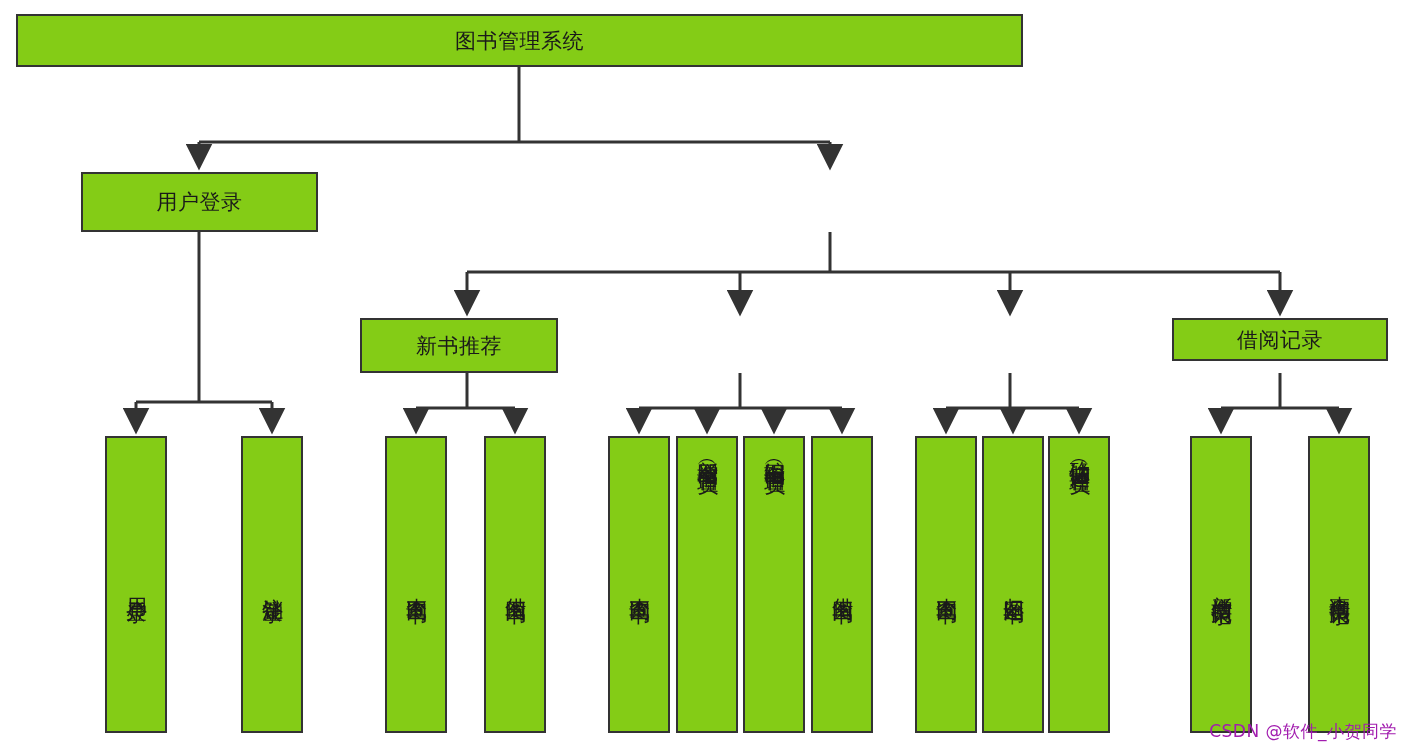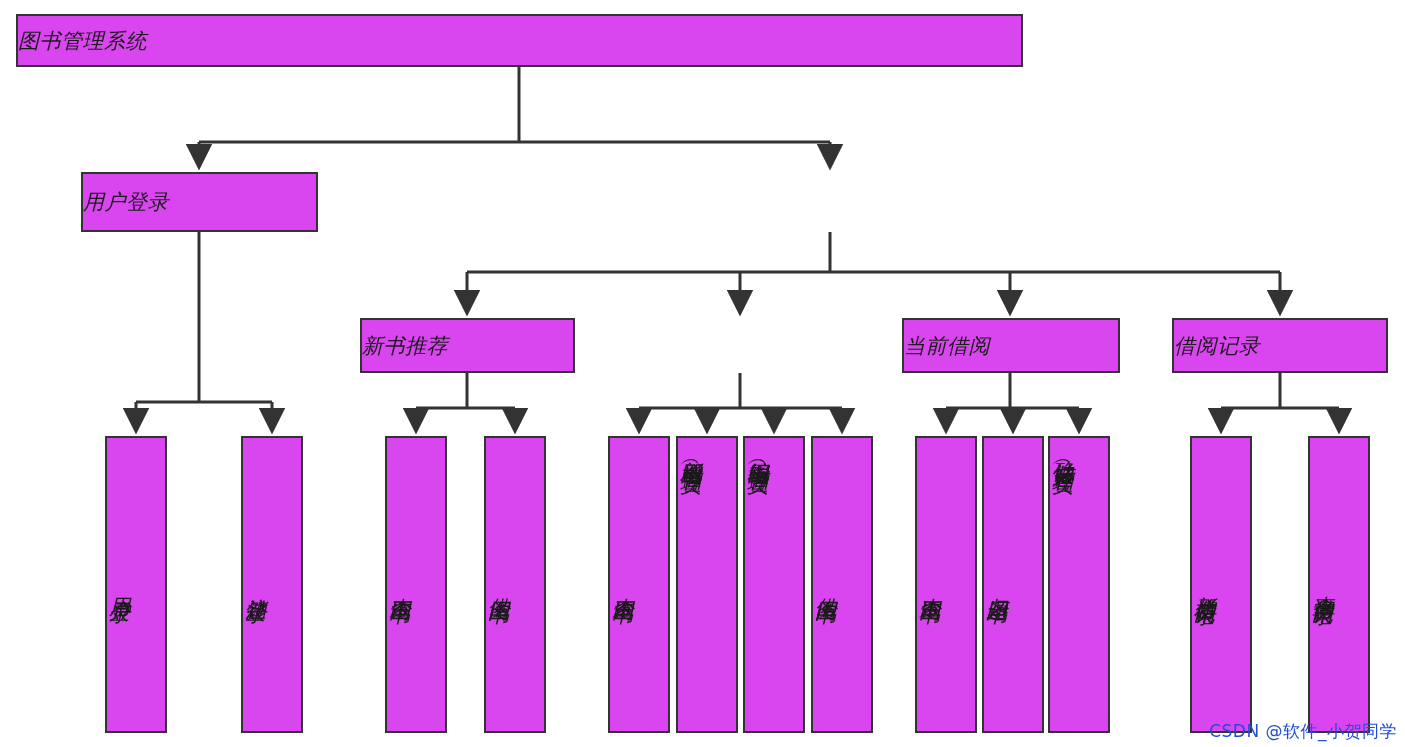--- a/index.html
+++ b/index.html
@@ -22,25 +22,25 @@
     left: 0;
     top: 0;
     width: 1405px;
     height: 747px;
     pointer-events: none;
   }
   .node {
     position: absolute;
     box-sizing: border-box;
     border: 2px solid #333333;
-    background: #d946ef;
+    background: #84cc16;
     display: flex;
     align-items: center;
+    justify-content: center;
     color: #1a1a1a;
-    font-style: italic;
   }
   .node.horiz {
     font-size: 21px;
     letter-spacing: 0.5px;
   }
   .node.vert {
     font-size: 21px;
     align-items: flex-start;
     padding-top: 6px;
   }
@@ -54,21 +54,21 @@
   }
   .node.vert.center-text {
     align-items: center;
     padding-top: 0;
   }
   .watermark {
     position: absolute;
     right: 8px;
     bottom: 4px;
     font-size: 17px;
-    color: #1d4ed8;
+    color: #a21caf;
     white-space: nowrap;
     letter-spacing: 0.5px;
   }
 </style>
 </head>
 <body>
 
 <div id="canvas">
 
   <svg id="edges" viewBox="0 0 1405 747" xmlns="http://www.w3.org/2000/svg">
@@ -122,27 +122,24 @@
   </svg>
 
   <div class="node horiz" style="left:16px; top:14px; width:1007px; height:53px;">
     <span>图书管理系统</span>
   </div>
 
   <div class="node horiz" style="left:81px; top:172px; width:237px; height:60px;">
     <span>用户登录</span>
   </div>
 
-  <div class="node horiz" style="left:360px; top:318px; width:215px; height:55px;">
+  <div class="node horiz" style="left:360px; top:318px; width:198px; height:55px;">
     <span>新书推荐</span>
   </div>
-  <div class="node horiz" style="left:902px; top:318px; width:218px; height:55px;">
-    <span>当前借阅</span>
-  </div>
-  <div class="node horiz" style="left:1172px; top:318px; width:216px; height:55px;">
+  <div class="node horiz" style="left:1172px; top:318px; width:216px; height:43px;">
     <span>借阅记录</span>
   </div>
 
   <div class="node vert center-text" style="left:105px; top:436px; width:62px; height:297px;">
     <span class="vlabel">用户登录</span>
   </div>
   <div class="node vert center-text" style="left:241px; top:436px; width:62px; height:297px;">
     <span class="vlabel">注销登录</span>
   </div>
 

